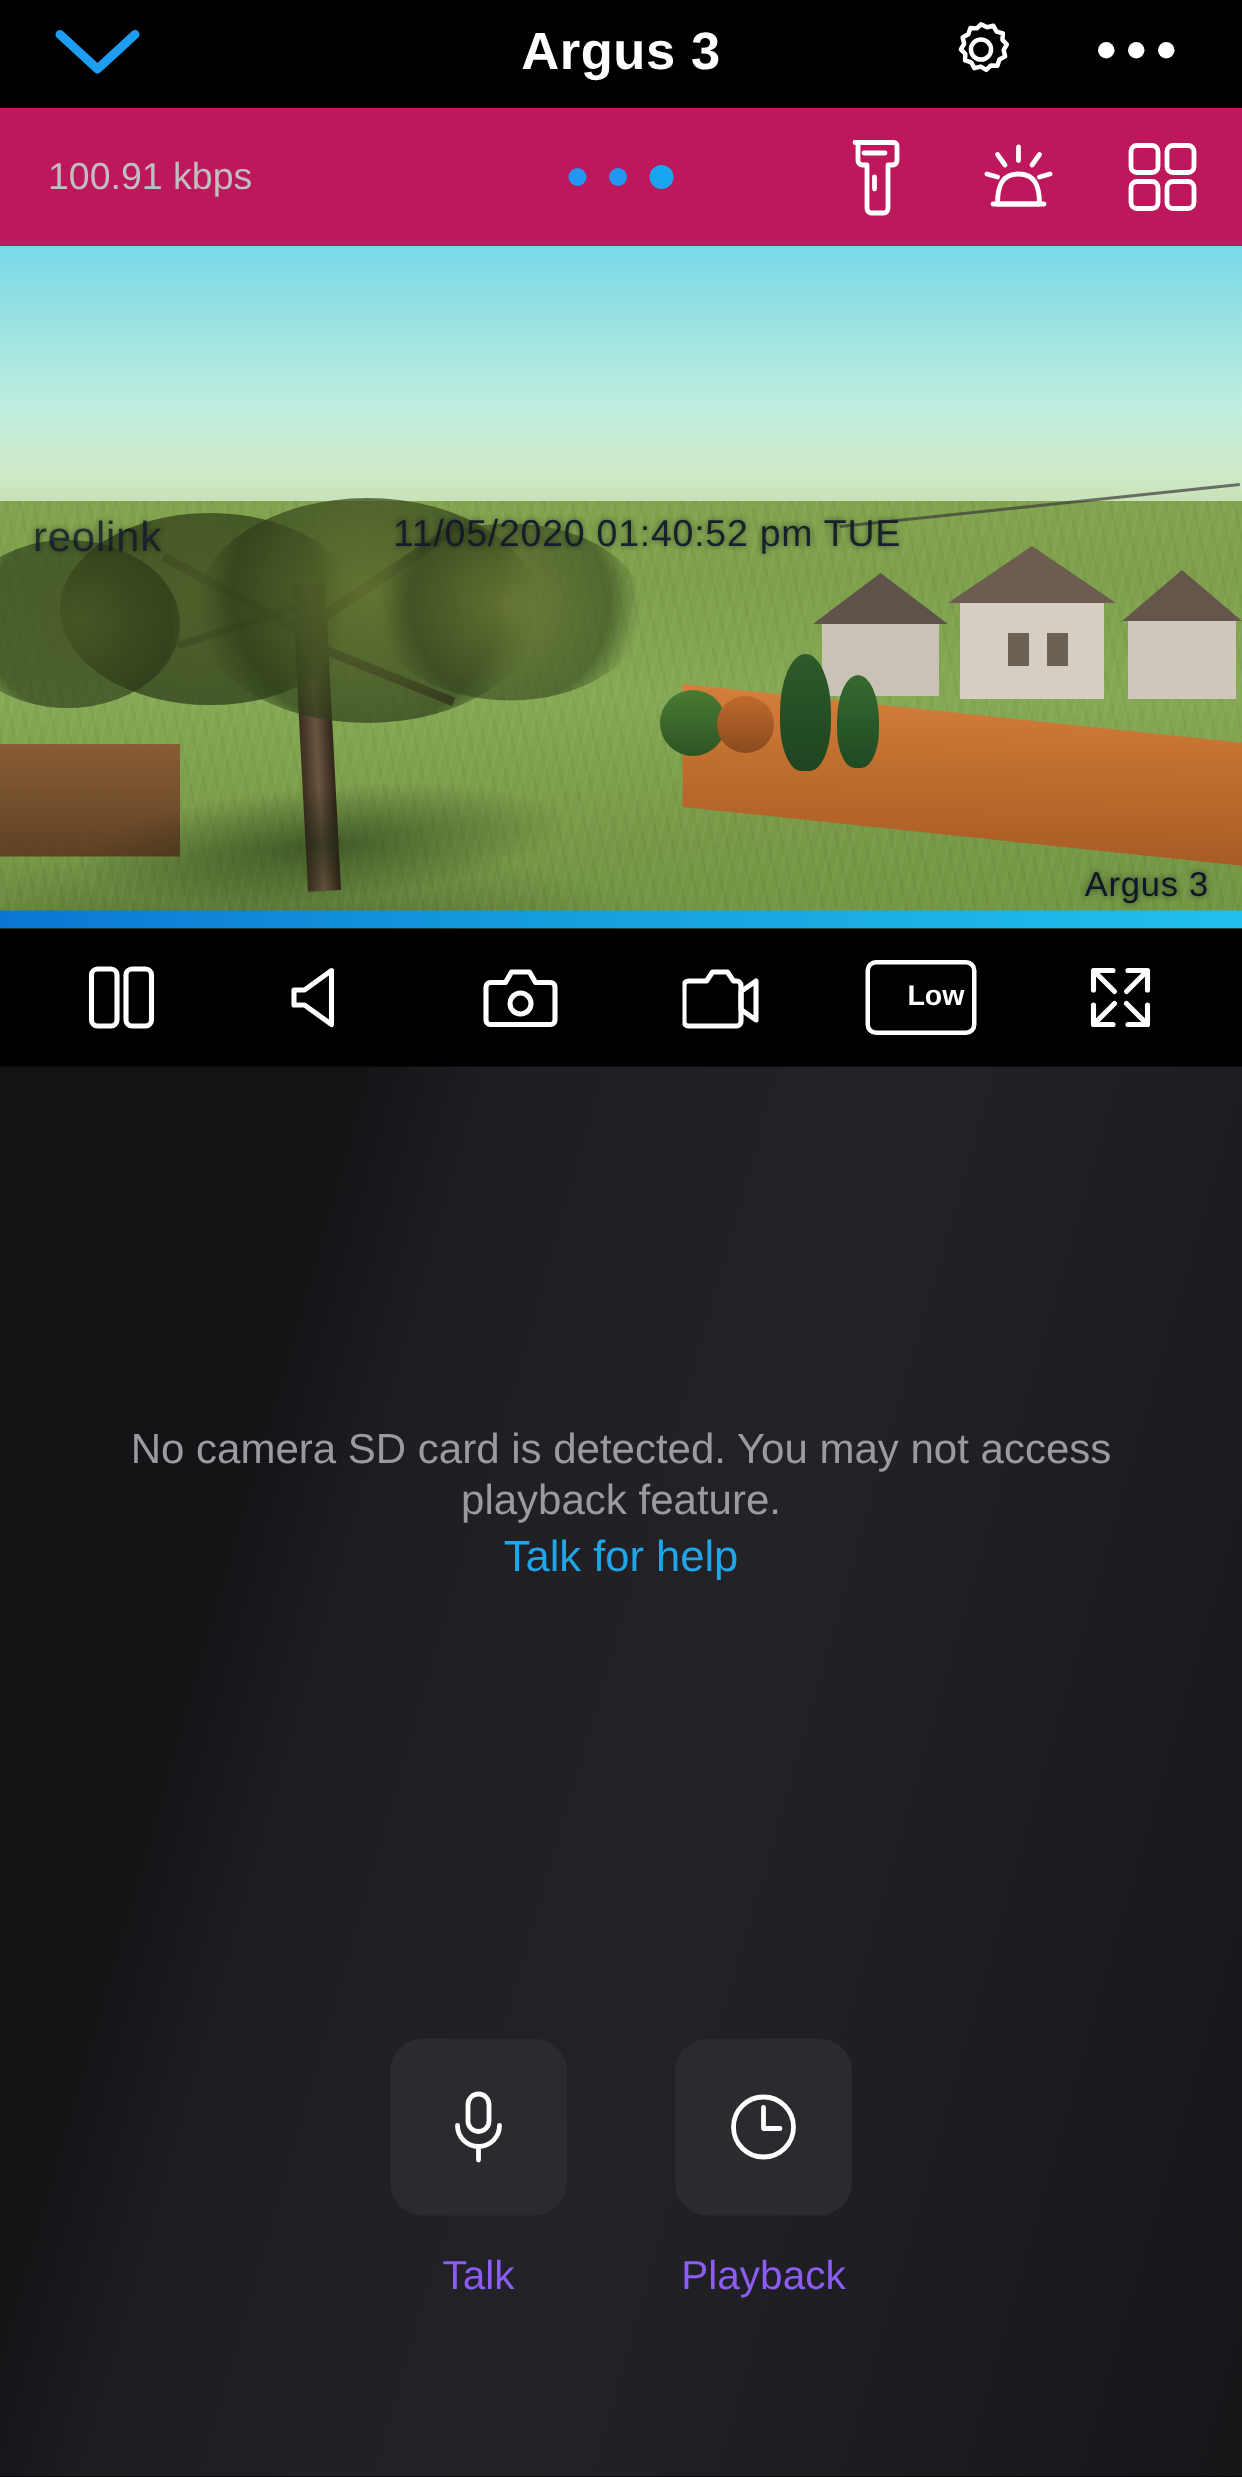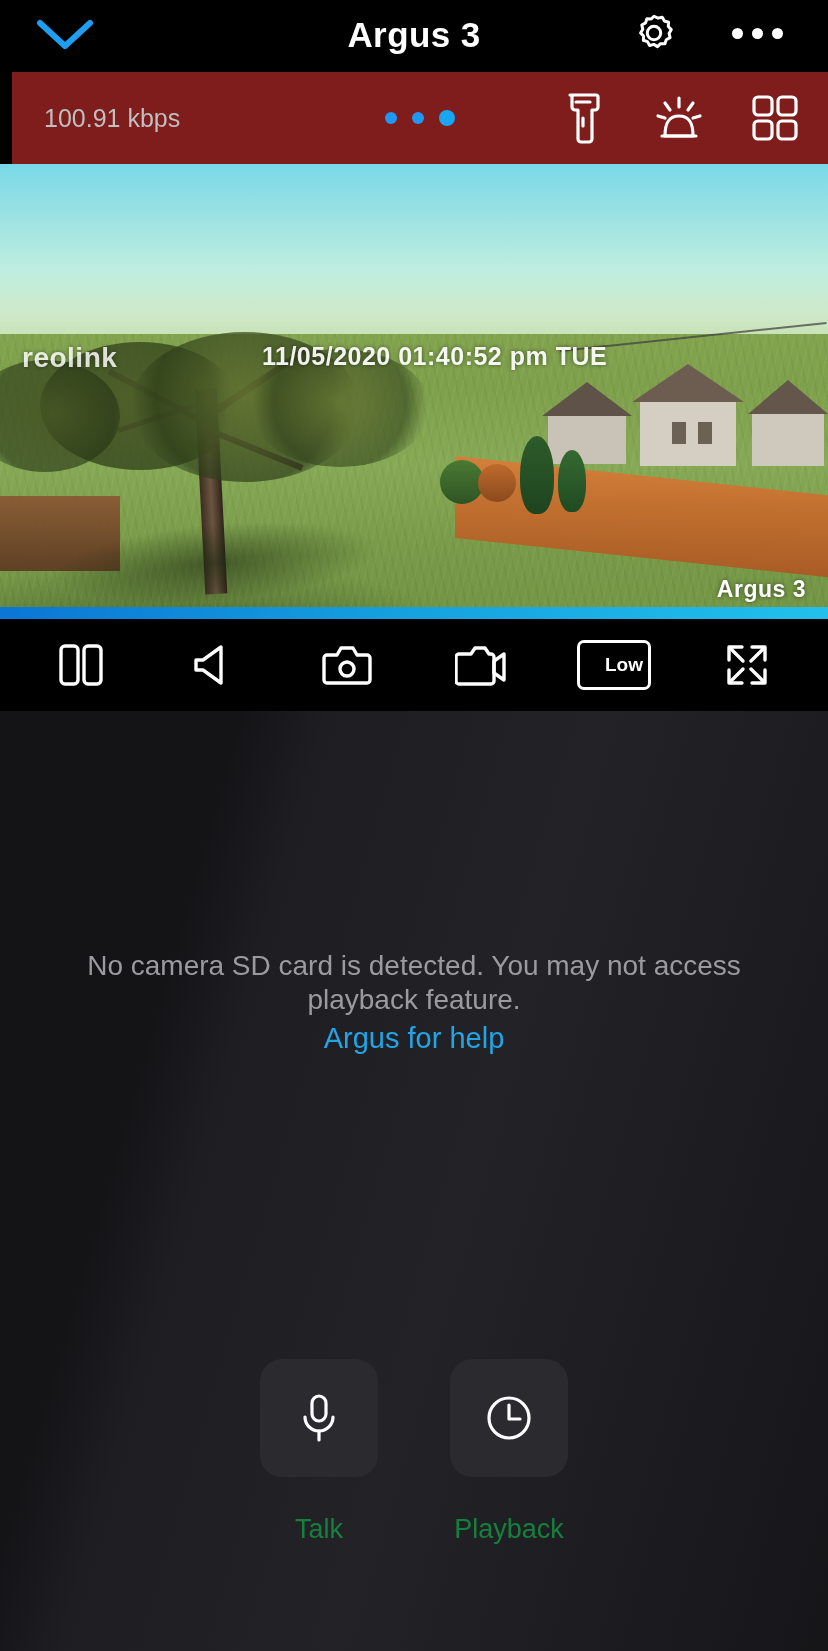--- a/index.html
+++ b/index.html
@@ -76,22 +76,21 @@
     width: 11px;
     height: 11px;
     border-radius: 50%;
     background: #ffffff;
   }
 
   
   .statusbar {
     position: relative;
     height: 92px;
-    background: #7f1d1d;
-    margin-left: 12px;
+    background: #be185d;
   }
   .bitrate {
     position: absolute;
     left: 32px;
     top: 0;
     height: 92px;
     line-height: 92px;
     color: #bfbfbf;
     font-size: 25px;
   }
@@ -221,22 +220,22 @@
   .wire {
     position: absolute;
     left: 560px; top: 186px;
     width: 268px; height: 2px;
     background: rgba(60,60,60,.7);
     transform: rotate(-6deg);
     transform-origin: left center;
   }
   .vid-ov {
     position: absolute;
-    font-weight: bold;
-    color: #ffffff;
+    font-weight: normal;
+    color: #0f172a;
     text-shadow: 0 0 4px rgba(0,0,0,.55);
     letter-spacing: .5px;
   }
   .vid-brand {
     left: 22px; top: 178px;
     font-size: 28px;
     opacity: .82;
   }
   .vid-time {
     left: 262px; top: 178px;
@@ -339,22 +338,22 @@
   .action-tile {
     width: 118px;
     height: 118px;
     border-radius: 22px;
     background: #2a2a2f;
     display: flex;
     align-items: center;
     justify-content: center;
   }
   .action-label {
-    margin-top: 37px;
-    color: #15803d;
+    margin-top: 25px;
+    color: #8b5cf6;
     font-size: 27px;
   }
   .watermark {
     position: absolute;
     right: 38px;
     bottom: 78px;
     width: 98px;
     height: 104px;
     opacity: .42;
   }
@@ -524,21 +523,21 @@
         <line x1="40" y1="40" x2="27" y2="27" stroke="#ffffff" stroke-width="3.4" stroke-linecap="round"></line>
       </svg>
     </div>
 
   </div>
 
   <div class="panel">
     <div class="panel-sheen"></div>
 
     <div class="empty-msg">No camera SD card is detected. You may not access playback feature.</div>
-    <div class="help-link">Argus for help</div>
+    <div class="help-link">Talk for help</div>
 
     <div class="actions">
 
       <div class="action">
         <div class="action-tile">
           <svg width="46" height="54" viewBox="0 0 46 54">
             <rect x="16" y="5" width="14" height="25" rx="7" fill="none" stroke="#ffffff" stroke-width="3.2"></rect>
             <path d="M9 26 a14 14 0 0 0 28 0" fill="none" stroke="#ffffff" stroke-width="3.2" stroke-linecap="round"></path>
             <line x1="23" y1="40" x2="23" y2="49" stroke="#ffffff" stroke-width="3.2" stroke-linecap="round"></line>
           </svg>

